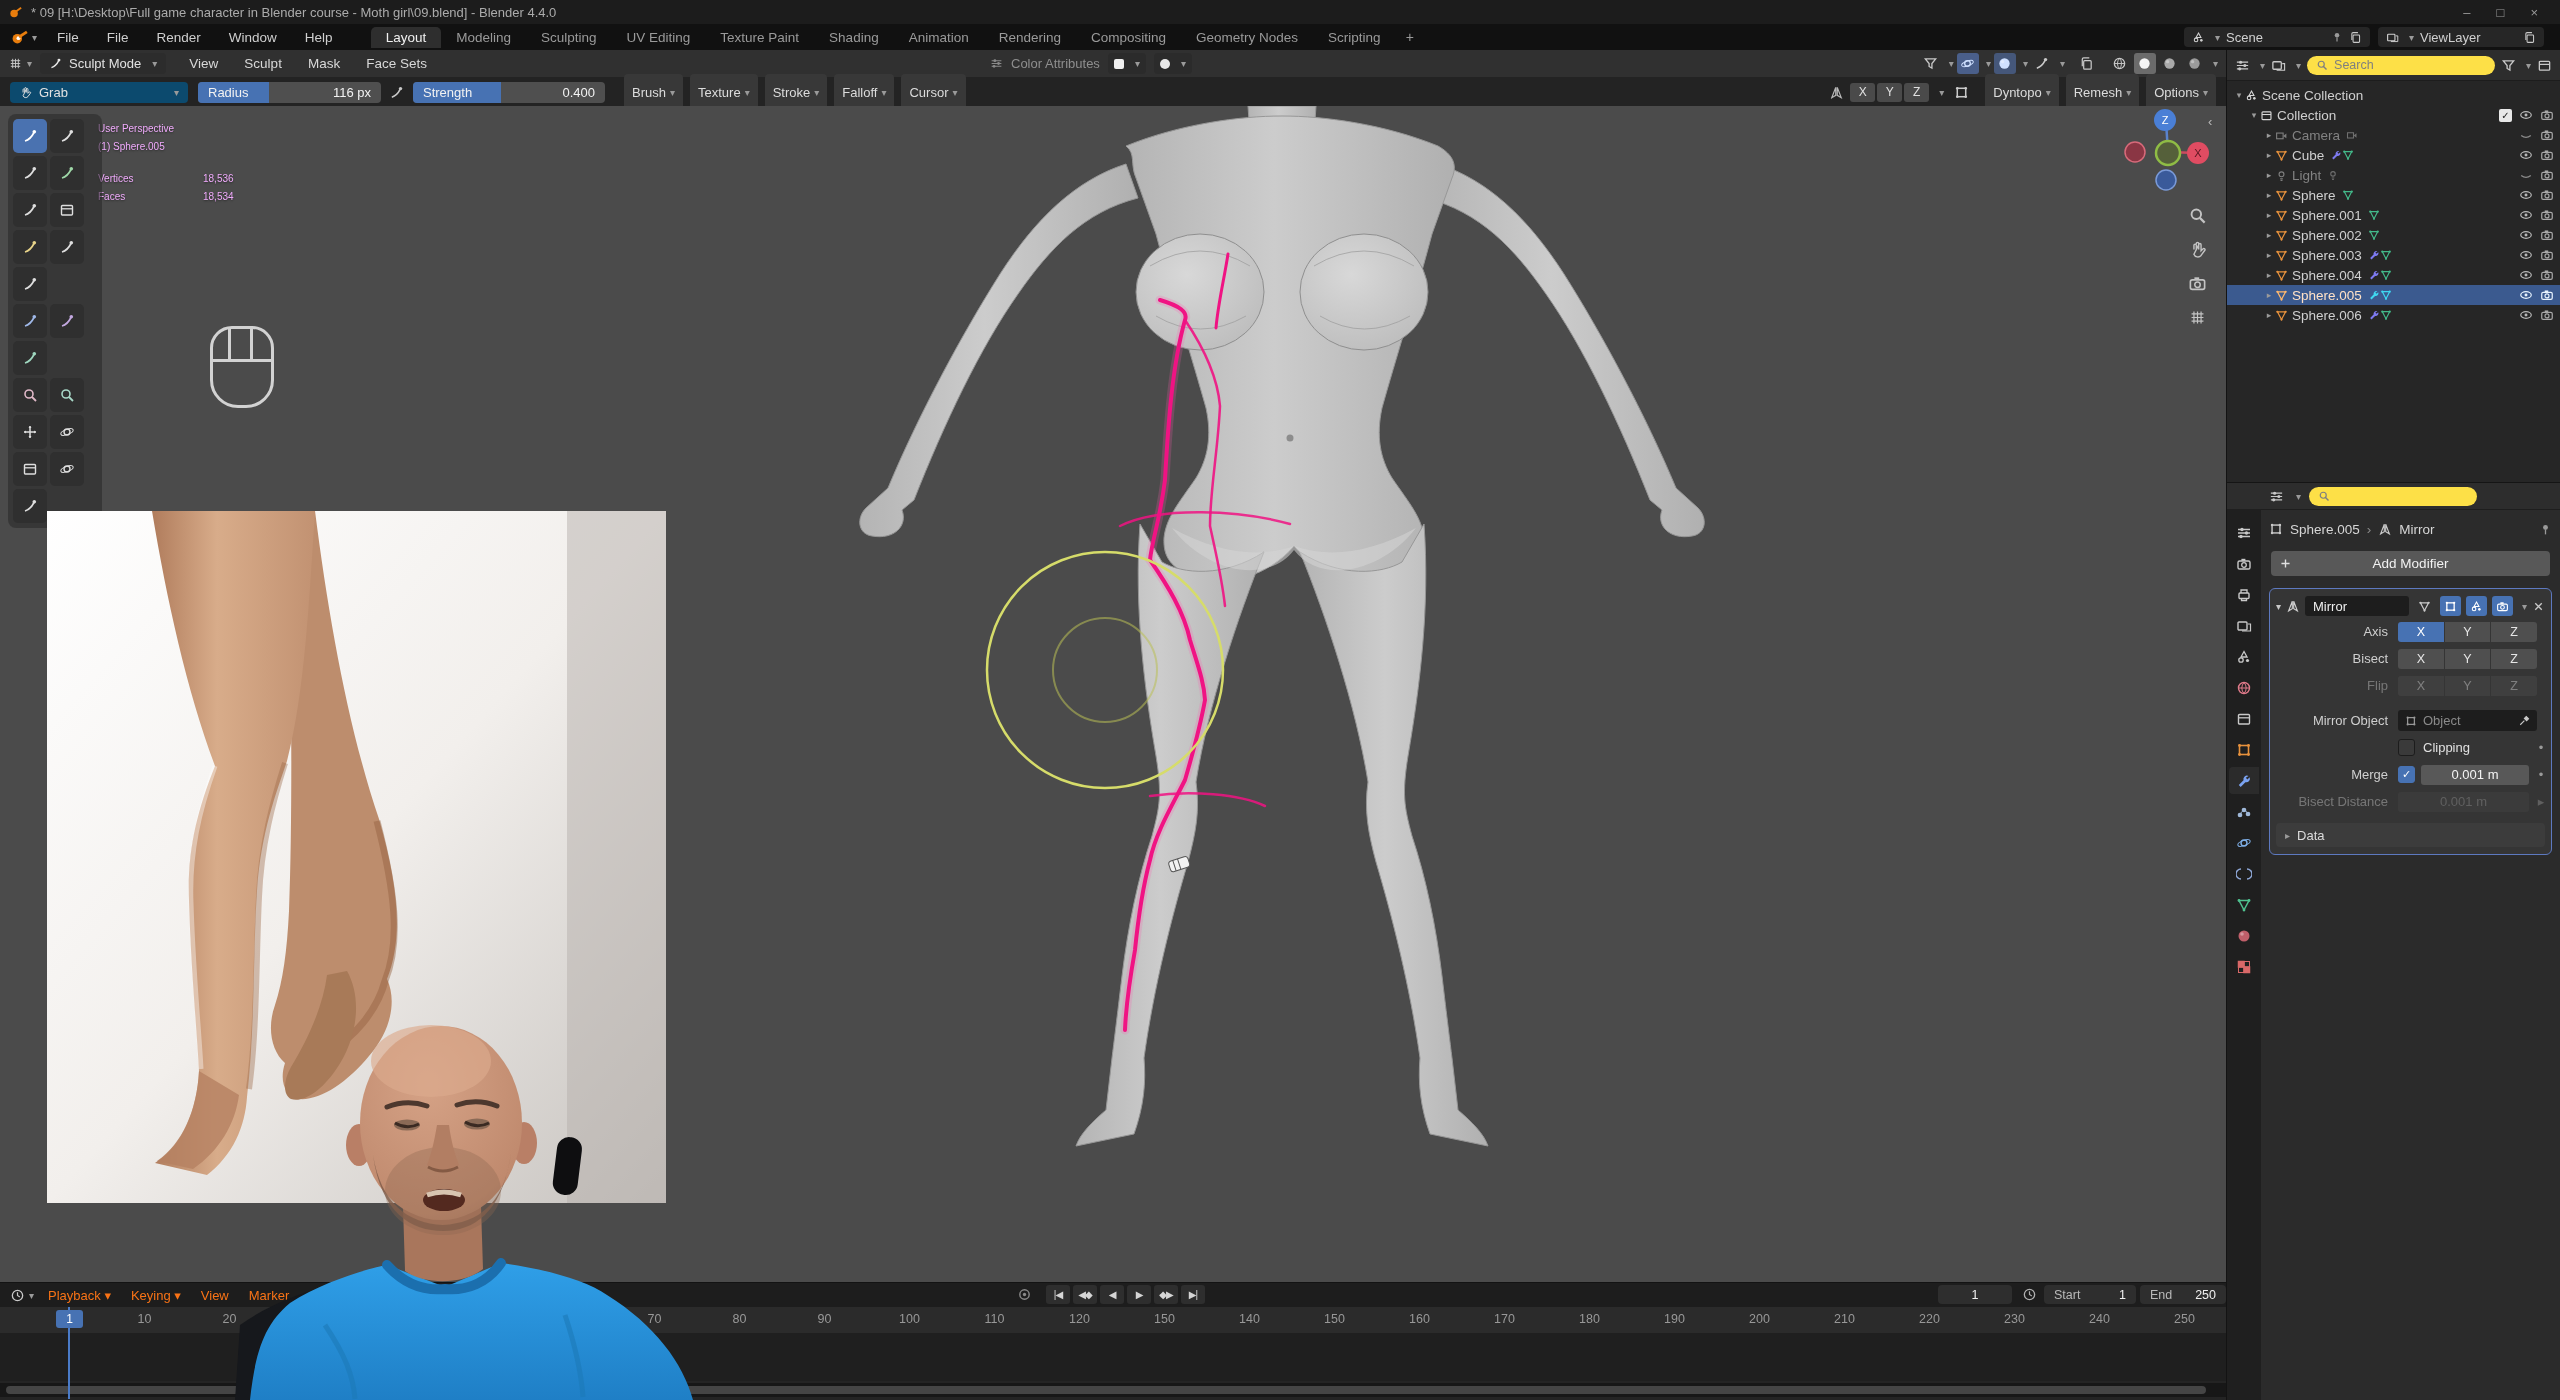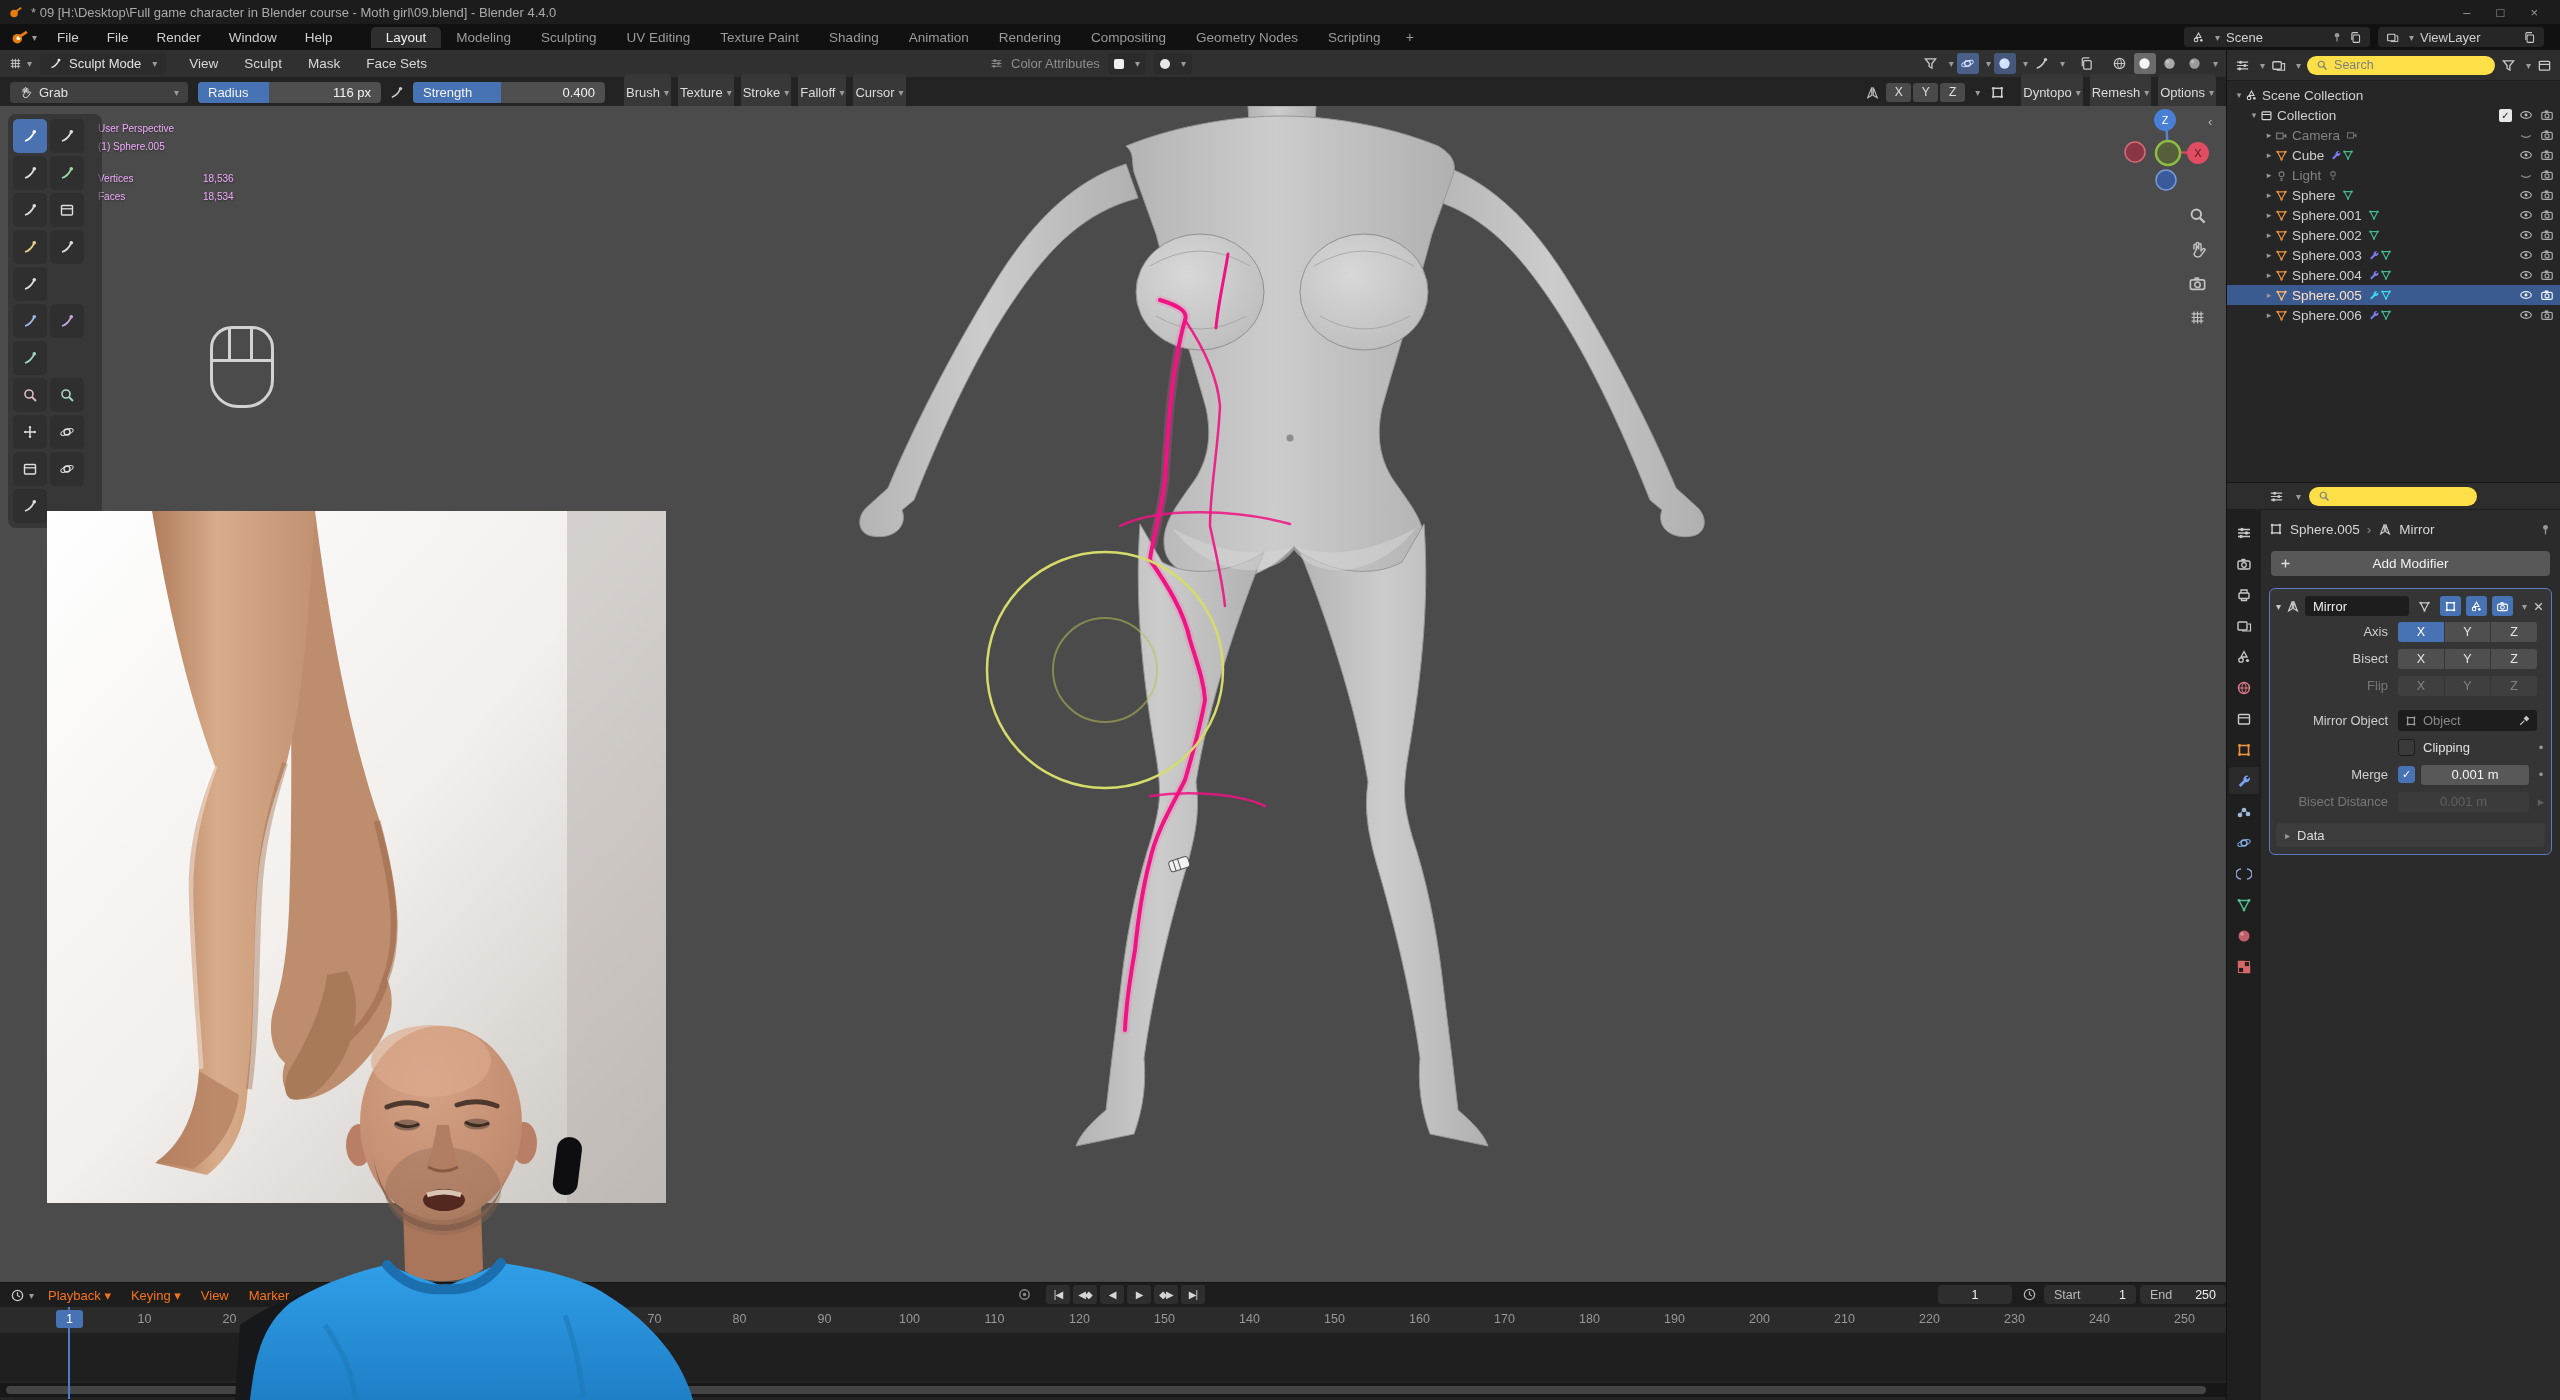--- a/index.html
+++ b/index.html
@@ -32,21 +32,21 @@
     display:flex;align-items:center;padding:0 10px;box-sizing:border-box;}
   .pill{display:flex;align-items:center;gap:7px;background:#2b2b2b;border-radius:4px;height:21px;
     padding:0 9px;font-size:13px;color:#e2e2e2;}
   .hmenu{display:flex;gap:4px;margin-left:12px;}
   .hmenu span{padding:2px 11px;font-size:13.5px;color:#d8d8d8;}
   .slider{position:relative;height:21px;background:#4f4f4f;border-radius:4px;overflow:hidden;
     display:flex;align-items:center;justify-content:space-between;padding:0 10px;font-size:13px;color:#f2f2f2;}
   .slider .fillbar{position:absolute;left:0;top:0;bottom:0;background:#4772b3;}
   .slider span{position:relative;z-index:1;}
   .popover{display:flex;align-items:center;background:#383838;border-radius:4px;height:36px;
-    padding:0 2px;font-size:13px;color:#dcdcdc;margin-left:7px;}
+    padding:0 8px;font-size:13px;color:#dcdcdc;margin-left:7px;}
   .segxyz{display:flex;gap:2px;}
   .segxyz span{width:25px;height:19px;background:#4a4a4a;border-radius:3px;font-size:12px;
     color:#e0e0e0;display:flex;align-items:center;justify-content:center;}
   .iconbtn{width:22px;height:21px;display:flex;align-items:center;justify-content:center;color:#c9c9c9;}
   
   .viewport{position:absolute;left:0;top:106px;width:2226px;height:1176px;background:#4b4b4b;overflow:hidden;}
   .stats{position:absolute;left:98px;top:14px;font-size:10px;color:#f0abfc;
     text-shadow:0 1px 2px rgba(0,0,0,.45);line-height:18px;}
   .stats .srow{display:flex;width:215px;}
   .stats .srow b{font-weight:normal;width:105px;}
@@ -428,21 +428,21 @@
       <span class="iconbtn">
           <svg class="ic" viewBox="0 0 16 16" style="color:#9a9a9a">
             <use href="#i-ball"></use>
           </svg>
         </span>
       <span class="chev">▾</span>
     </div>
   </div>
 
   <div class="toolrow">
-    <div class="pill" style="width:160px;background:#404040">
+    <div class="pill" style="width:160px;background:#0c4a6e">
       <svg class="ic" viewBox="0 0 16 16" style="width:13px;height:13px;color:#e0e0e0">
           <use href="#i-hand"></use>
         </svg>
       <span style="flex:1">Grab</span>
       <span class="chev">▾</span>
     </div>
     <div class="slider" style="width:163px;margin-left:10px">
       <div class="fillbar" style="width:39%"></div>
       <span>Radius</span>
       <span>116 px</span>

